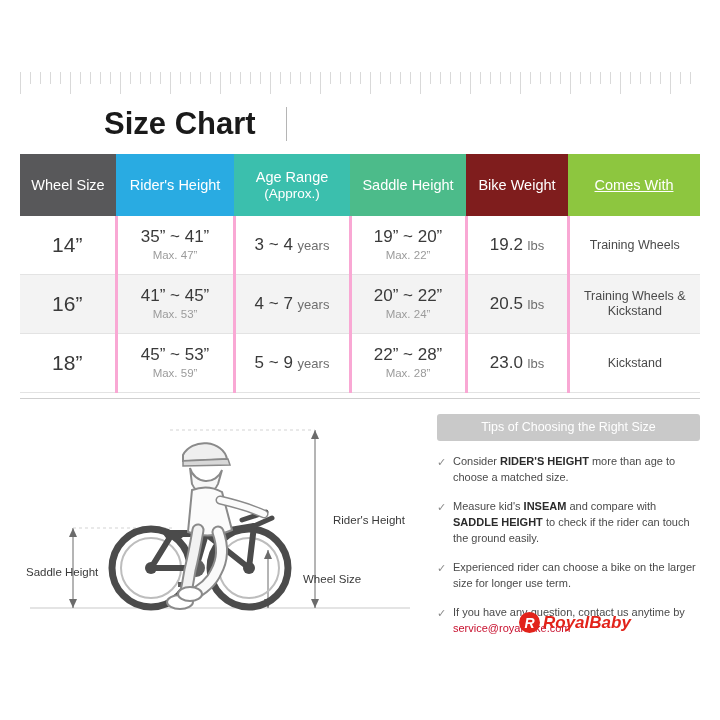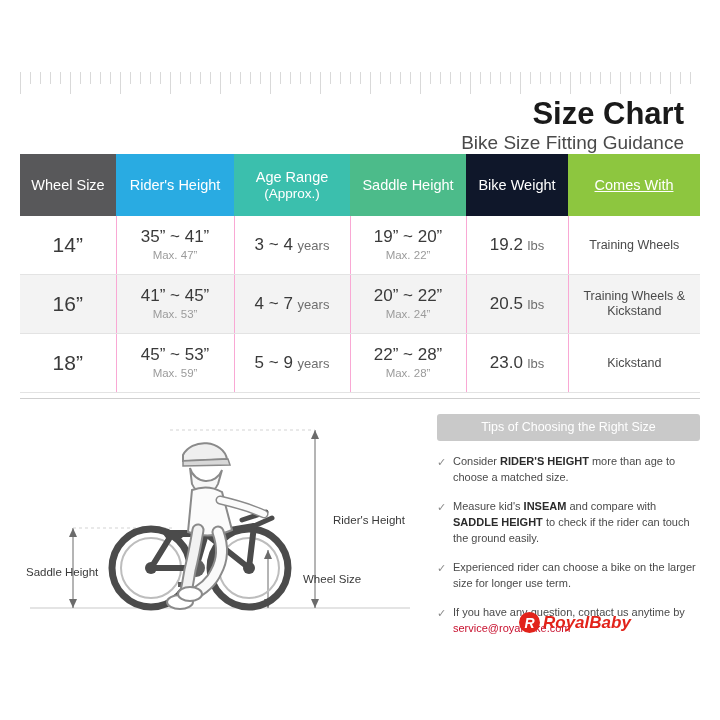--- a/index.html
+++ b/index.html
@@ -33,27 +33,26 @@
   .ruler .tick {
     position: absolute;
     top: 0;
     width: 1px;
     background: #d9d9d9;
   }
 
   
   .header {
     position: absolute;
-    left: 4px;
+    left: 24px;
     top: 96px;
     width: 680px;
     height: 56px;
     display: flex;
-    align-items: flex-end;
-    flex-direction: column;
+    align-items: center;
   }
   .title {
     font-size: 31px;
     font-weight: bold;
     color: #1a1a1a;
     letter-spacing: 0px;
     margin-left: 80px;
     white-space: nowrap;
   }
   .title-divider {
@@ -89,21 +88,21 @@
     border: none;
   }
   .table th .sub {
     display: block;
     font-size: 13.5px;
   }
   .table td {
     height: 58px;
     text-align: center;
     vertical-align: middle;
-    border-right: 1px solid #f9a8d4;
+    border-right: 3px solid #f9a8d4;
     border-bottom: 1px solid #e3e3e3;
     padding: 0 4px;
     line-height: 1.2;
   }
   .table tr td:last-child { border-right: none; }
   .table tr.row-alt td { background: #f3f3f3; }
   .cell-wheel {
     font-size: 21px;
     color: #3a3a3a;
   }
@@ -289,21 +288,20 @@
       <div class="tick" style="left: 630px; height: 12px;"></div>
       <div class="tick" style="left: 640px; height: 12px;"></div>
       <div class="tick" style="left: 650px; height: 22px;"></div>
       <div class="tick" style="left: 660px; height: 12px;"></div>
       <div class="tick" style="left: 670px; height: 12px;"></div>
     </div>
 
   <div class="header">
     <div class="title">Size Chart</div>
     <div class="title-divider"></div>
-    <div class="subtitle">Bike Size Fitting Guidance</div>
   </div>
 
   <table class="table">
     <colgroup>
       <col style="width:96px">
       <col style="width:118px">
       <col style="width:116px">
       <col style="width:116px">
       <col style="width:102px">
       <col style="width:132px">
@@ -316,21 +314,21 @@
         <th style="background: rgb(41, 171, 226);">
           <span>Rider's Height</span>
         </th>
         <th style="background: rgb(59, 191, 173);">
           <span>Age Range</span>
           <span class="sub">(Approx.)</span>
         </th>
         <th style="background: rgb(76, 187, 138);">
           <span>Saddle Height</span>
         </th>
-        <th style="background: #0f172a;">
+        <th style="background: #7f1d1d;">
           <span>Bike Weight</span>
         </th>
         <th style="background: rgb(141, 198, 63); text-decoration: underline;">
           <span>Comes With</span>
         </th>
       </tr>
     </thead>
     <tbody>
       <tr>
         <td class="cell-wheel">14”</td>

